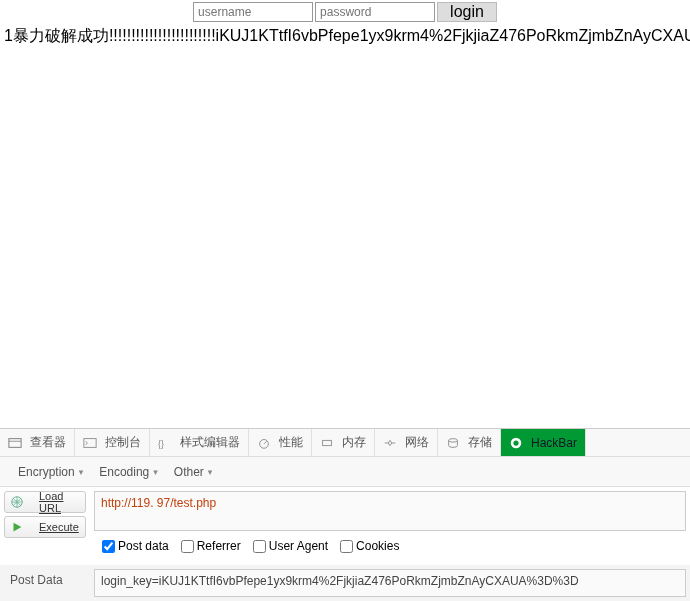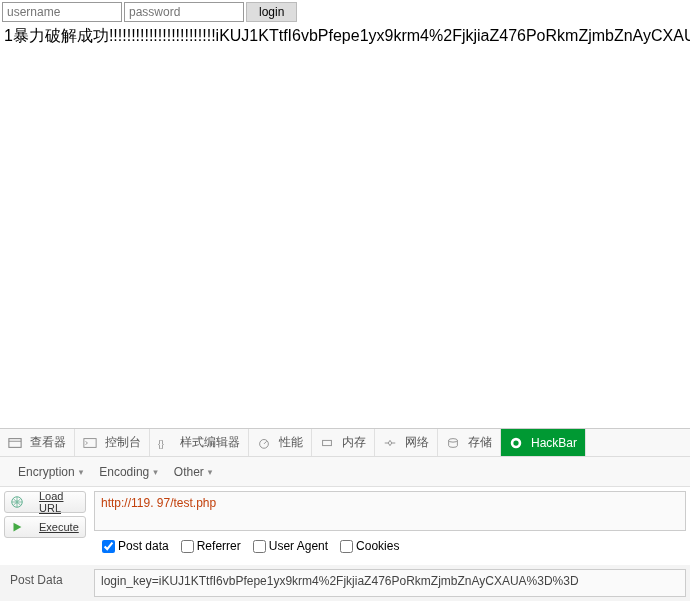--- a/index.html
+++ b/index.html
@@ -10,34 +10,35 @@
       height: 601px;
       background: #fff;
       position: relative;
       overflow: hidden;
     }
     .top-form {
       padding: 2px;
       display: flex;
       gap: 2px;
       align-items: center;
+      justify-content: center;
     }
     .top-form input[type="text"] {
       width: 120px;
       height: 20px;
       border: 1px solid #999;
       padding: 1px 4px;
       font-size: 12px;
     }
     .top-form button {
       height: 20px;
       background: #ddd;
       border: 1px solid #bbb;
       padding: 0 12px;
-      font-size: 12px;
+      font-size: 16px;
       cursor: pointer;
     }
     .result-text {
       padding: 2px 4px;
       font-size: 16px;
       color: #000;
       white-space: nowrap;
     }
     .devtools {
       position: absolute;
@@ -60,21 +61,21 @@
       gap: 8px;
       padding: 0 8px;
       height: 100%;
       border-right: 1px solid #e0e0e0;
       font-size: 12px;
       color: #555;
       cursor: pointer;
     }
     .tab.active {
       background: #009933;
-      color: #ffffff;
+      color: #0f172a;
     }
     .tab .icon {
       display: inline-flex;
       width: 14px;
       height: 14px;
       align-items: center;
       justify-content: center;
     }
     .options-row {
       display: flex;

